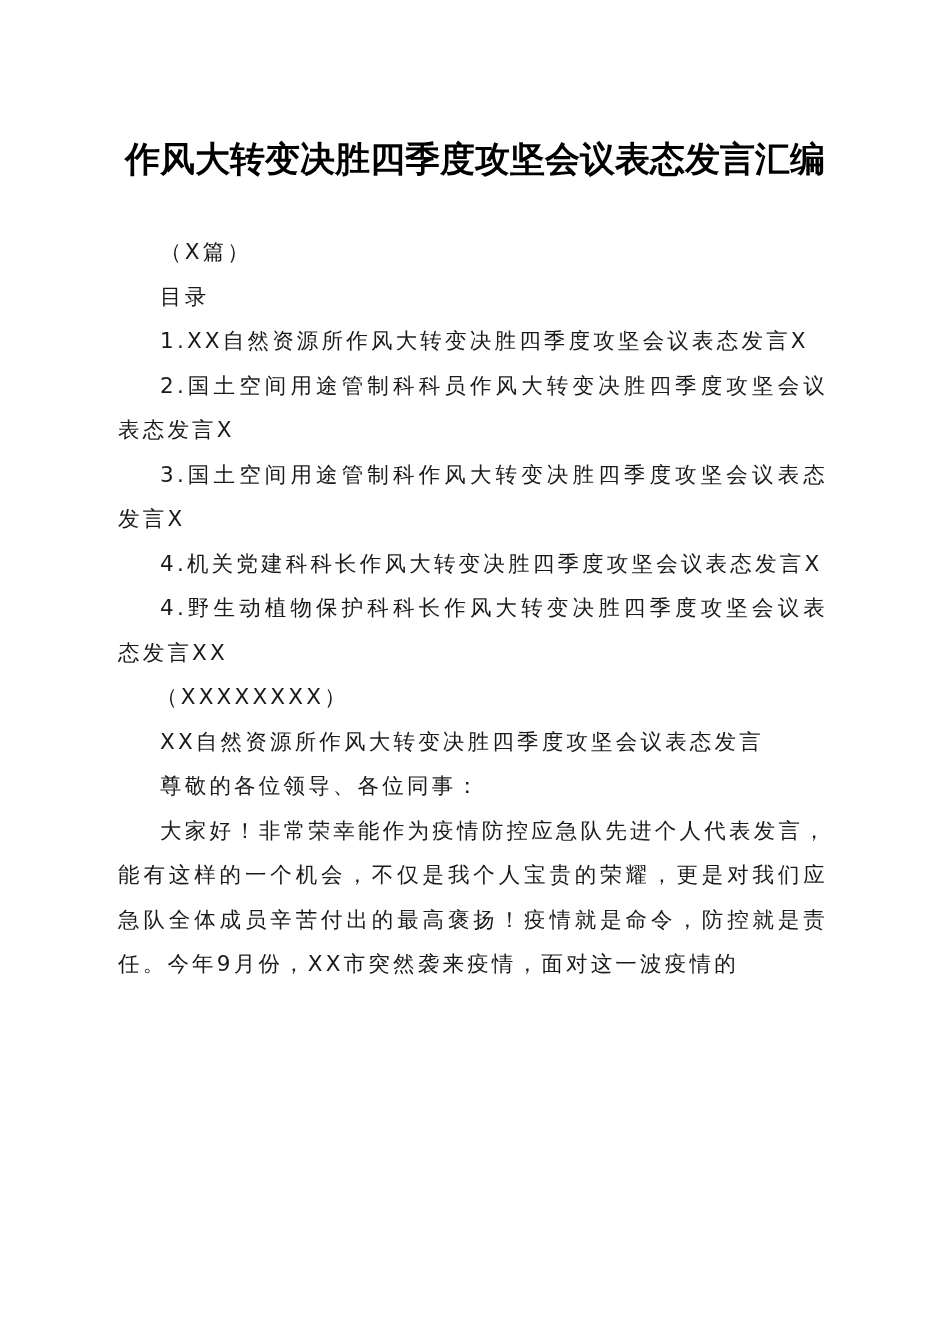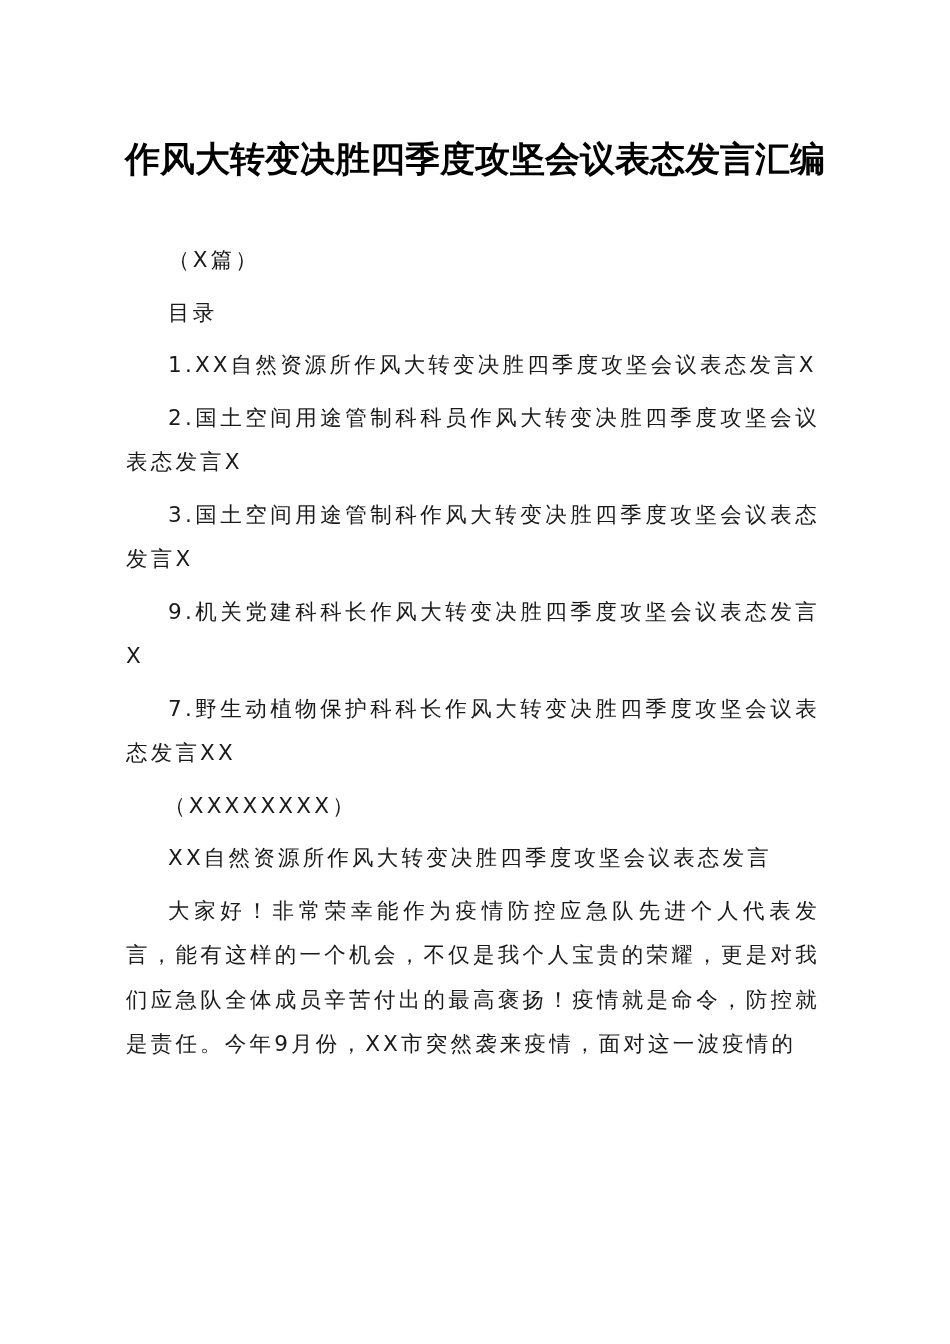--- a/index.html
+++ b/index.html
@@ -13,36 +13,37 @@
     font-family: "DejaVu Serif", "Liberation Serif", serif;
     font-weight: bold; font-size: 35px; line-height: 50px; letter-spacing: 0px;
     color: #000000;
   }
   .body {
     position: absolute; left: 118px; top: 230px; width: 710px;
     font-family: "DejaVu Sans", "Liberation Sans", sans-serif;
     font-size: 21.5px; line-height: 44.5px; letter-spacing: 3.2px;
     color: #1a1a1a;
   }
-  .p { margin: 8px; text-indent: 42px; text-align: justify; text-align-last: left; word-break: break-all; }
+  .p { margin: 0; text-indent: 42px; text-align: justify; text-align-last: left; word-break: break-all; }
   .p.sub { text-indent: 38px; }
 </style>
 </head>
 <body>
 
 <div class="page">
   <div class="title">作风大转变决胜四季度攻坚会议表态发言汇编</div>
 
   <div class="body">
     <p class="p">（X篇）</p>
     <p class="p">目录</p>
     <div>
       <p class="p">1.XX自然资源所作风大转变决胜四季度攻坚会议表态发言X</p>
       <p class="p">2.国土空间用途管制科科员作风大转变决胜四季度攻坚会议表态发言X</p>
       <p class="p">3.国土空间用途管制科作风大转变决胜四季度攻坚会议表态发言X</p>
-      <p class="p">9.机关党建科科长作风大转变决胜四季度攻坚会议表态发言X</p>
-      <p class="p">7.野生动植物保护科科长作风大转变决胜四季度攻坚会议表态发言XX</p>
+      <p class="p">4.机关党建科科长作风大转变决胜四季度攻坚会议表态发言X</p>
+      <p class="p">4.野生动植物保护科科长作风大转变决胜四季度攻坚会议表态发言XX</p>
     </div>
     <p class="p sub">（XXXXXXXX）</p>
     <p class="p">XX自然资源所作风大转变决胜四季度攻坚会议表态发言</p>
+    <p class="p">尊敬的各位领导、各位同事：</p>
     <p class="p">大家好！非常荣幸能作为疫情防控应急队先进个人代表发言，能有这样的一个机会，不仅是我个人宝贵的荣耀，更是对我们应急队全体成员辛苦付出的最高褒扬！疫情就是命令，防控就是责任。今年9月份，XX市突然袭来疫情，面对这一波疫情的</p>
   </div>
 </div>
 
 </body></html>

